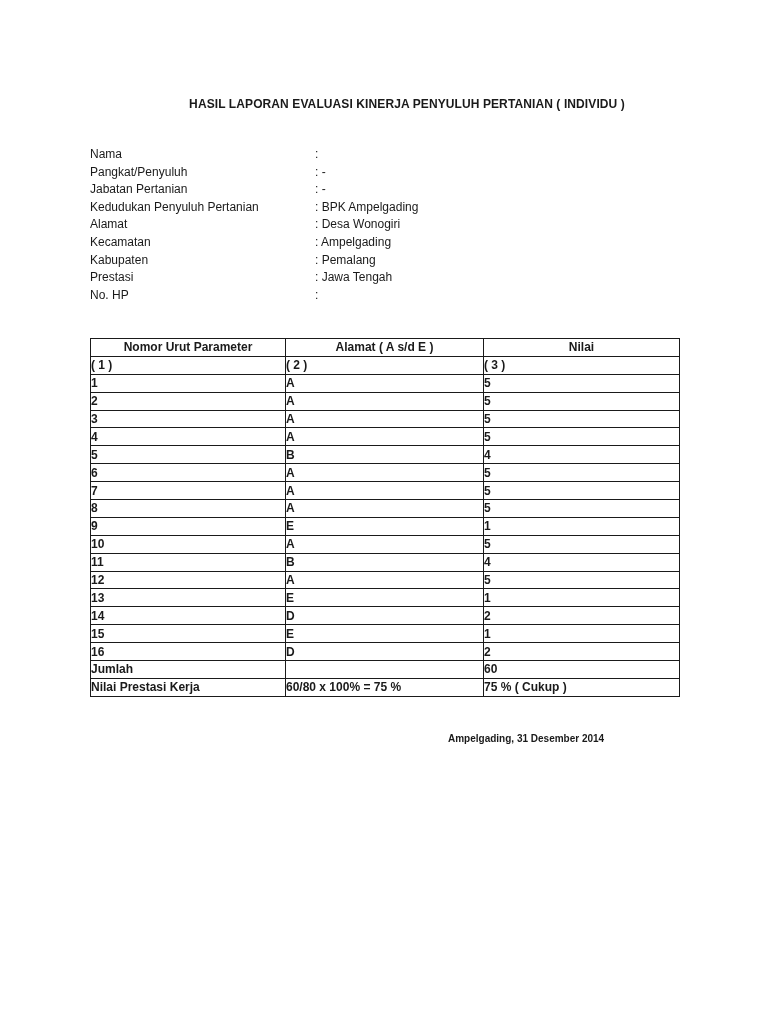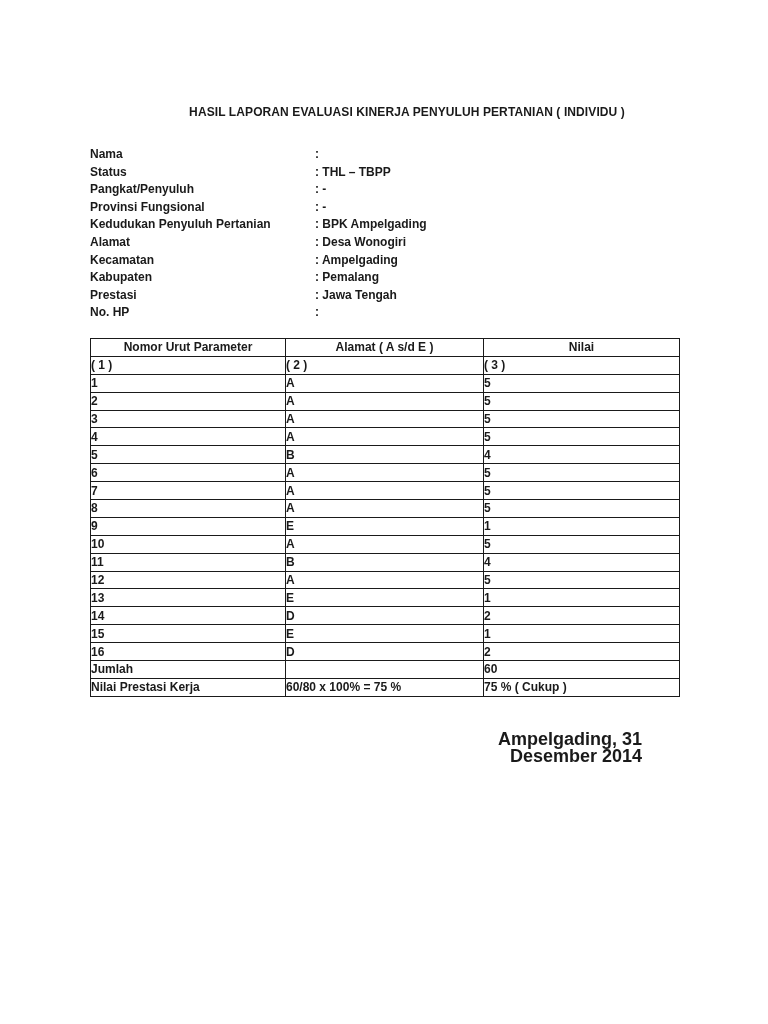--- a/index.html
+++ b/index.html
@@ -14,32 +14,32 @@
     background: #ffffff;
     font-family: "Liberation Sans", sans-serif;
     color: #1a1a1a;
     overflow: hidden;
   }
   .title {
     position: absolute;
     top: 93px;
     left: 46px;
     right: 0;
-    margin: 12px;
+    margin: 4px;
     text-align: center;
     font-size: 12px;
     font-weight: bold;
     letter-spacing: 0.1px;
   }
   .fields {
     position: absolute;
     top: 146px;
     left: 90px;
     font-size: 12px;
-    font-weight: bold;
+    font-weight: normal;
   }
   .frow {
     line-height: 17.6px;
     white-space: pre;
   }
   .flabel {
     display: inline-block;
     width: 225px;
   }
   .eval-table {
@@ -57,38 +57,37 @@
     font-size: 12px;
     font-weight: bold;
     vertical-align: middle;
     overflow: hidden;
   }
   .signature {
     position: absolute;
     top: 731px;
     left: 448px;
     width: 194px;
-    text-align: right;
-    font-size: 18px;
+    text-align: left;
+    font-size: 10px;
     font-weight: bold;
     line-height: 16.5px;
   }
 </style>
 </head>
 <body>
 
 <div class="page">
 
   <h1 class="title">HASIL LAPORAN EVALUASI KINERJA PENYULUH PERTANIAN ( INDIVIDU )</h1>
 
   <div class="fields">
       <div class="frow"><span class="flabel">Nama</span><span>:</span></div>
-      <div class="frow"><span class="flabel">Status</span><span>: THL – TBPP</span></div>
       <div class="frow"><span class="flabel">Pangkat/Penyuluh</span><span>: -</span></div>
-      <div class="frow"><span class="flabel">Provinsi Fungsional</span><span>: -</span></div>
+      <div class="frow"><span class="flabel">Jabatan Pertanian</span><span>: -</span></div>
       <div class="frow"><span class="flabel">Kedudukan Penyuluh Pertanian</span><span>: BPK Ampelgading</span></div>
       <div class="frow"><span class="flabel">Alamat</span><span>: Desa Wonogiri</span></div>
       <div class="frow"><span class="flabel">Kecamatan</span><span>: Ampelgading</span></div>
       <div class="frow"><span class="flabel">Kabupaten</span><span>: Pemalang</span></div>
       <div class="frow"><span class="flabel">Prestasi</span><span>: Jawa Tengah</span></div>
       <div class="frow"><span class="flabel">No. HP</span><span>:</span></div>
     </div>
 
   <table class="eval-table">
     <colgroup>

